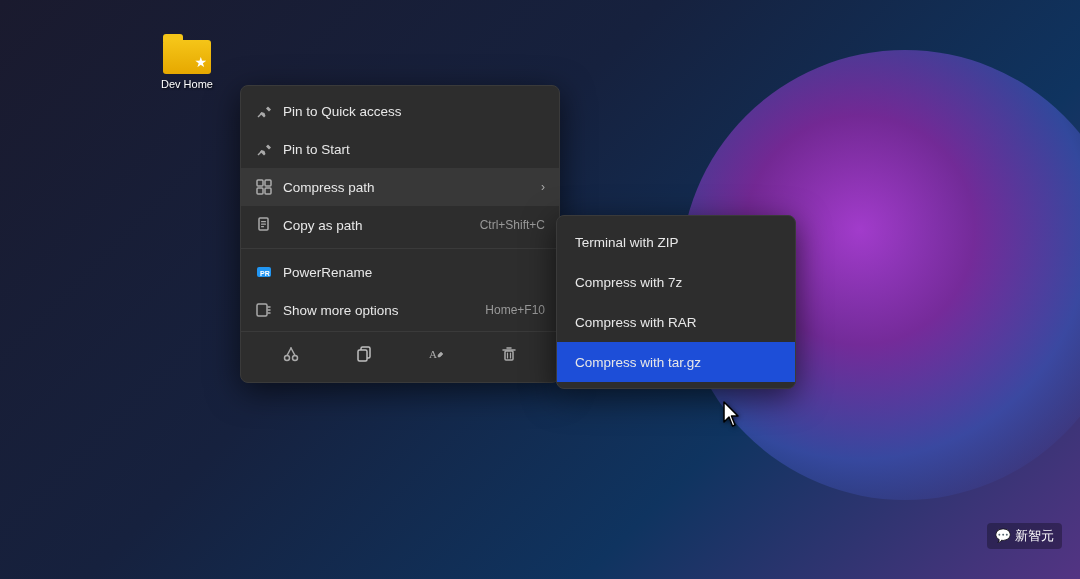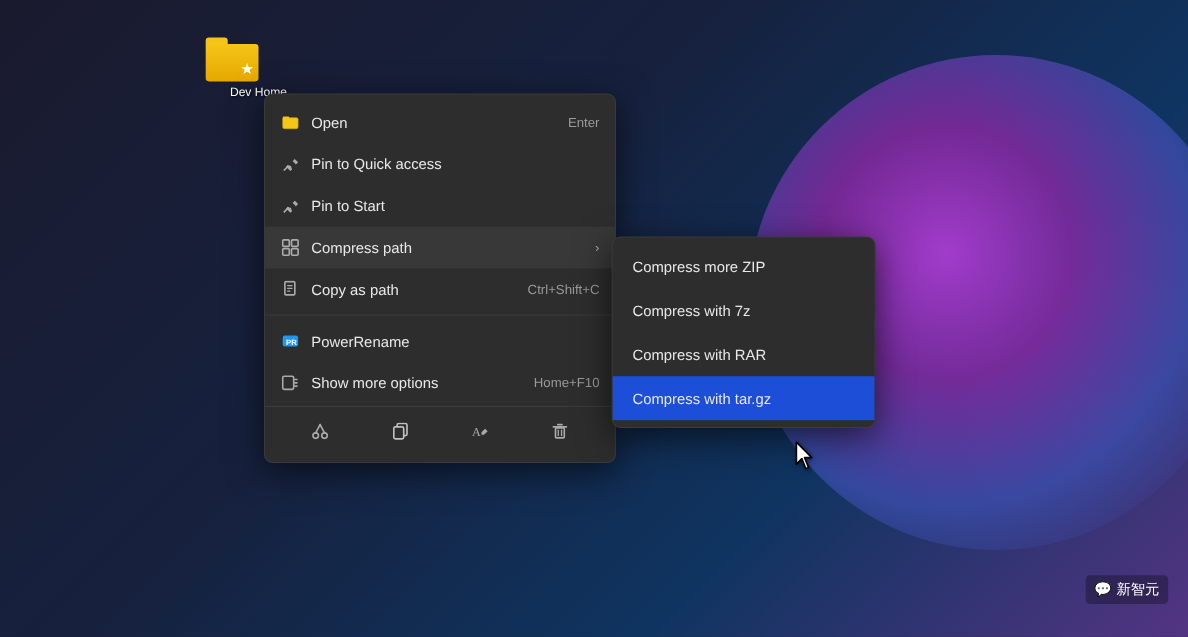--- a/index.html
+++ b/index.html
@@ -74,21 +74,20 @@
       right: 4px;
       color: #fff;
       font-size: 14px;
     }
 
     .icon-label {
       color: #ffffff;
       font-size: 11px;
       text-align: center;
       text-shadow: 1px 1px 2px rgba(0,0,0,0.8);
-      margin-left: 48px;
     }
 
     
     .context-menu {
       position: absolute;
       top: 85px;
       left: 240px;
       width: 320px;
       background: #2d2d2d;
       border-radius: 8px;
@@ -231,30 +230,20 @@
     <div class="folder-tab"></div>
     <div class="folder-body">
       <span class="folder-star">★</span>
     </div>
   </div>
   <span class="icon-label">Dev Home</span>
 </div>
 
 <div class="context-menu">
 
-  <div class="menu-item">
-    <span class="menu-icon">
-      <svg width="16" height="16" viewBox="0 0 16 16" fill="none">
-        <rect x="1" y="4" width="14" height="10" rx="1.5" fill="#f5c518" stroke="#d4a800" stroke-width="0.5"></rect>
-        <rect x="1" y="3" width="6" height="3" rx="1" fill="#f5c518"></rect>
-      </svg>
-    </span>
-    <span class="menu-label">Open</span>
-    <span class="menu-shortcut">Enter</span>
-  </div>
 
   <div class="menu-item">
     <span class="menu-icon">
       <svg width="16" height="16" viewBox="0 0 16 16" fill="currentColor" opacity="0.85">
         <path d="M9.5 1L15 6.5l-2 2-1.5-1.5-3 3 1 3-1.5 1.5-4-4 1.5-1.5 3 1 3-3-1.5-1.5 2-2z"></path>
         <line x1="2" y1="14" x2="6" y2="10" stroke="currentColor" stroke-width="1.5"></line>
       </svg>
     </span>
     <span class="menu-label">Pin to Quick access</span>
   </div>
@@ -349,21 +338,21 @@
         <line x1="6" y1="2" x2="10" y2="2" stroke="currentColor" stroke-width="1.5" stroke-linecap="round"></line>
         <line x1="6.5" y1="7" x2="6.5" y2="12" stroke="currentColor" stroke-width="1.2" stroke-linecap="round"></line>
         <line x1="9.5" y1="7" x2="9.5" y2="12" stroke="currentColor" stroke-width="1.2" stroke-linecap="round"></line>
       </svg>
     </div>
   </div>
 </div>
 
 <div class="submenu">
   <div class="submenu-item">
-    <span class="menu-label">Compress more ZIP</span>
+    <span class="menu-label">Terminal with ZIP</span>
   </div>
   <div class="submenu-item">
     <span class="menu-label">Compress with 7z</span>
   </div>
   <div class="submenu-item">
     <span class="menu-label">Compress with RAR</span>
   </div>
   <div class="submenu-item highlighted">
     <span class="menu-label">Compress with tar.gz</span>
   </div>

